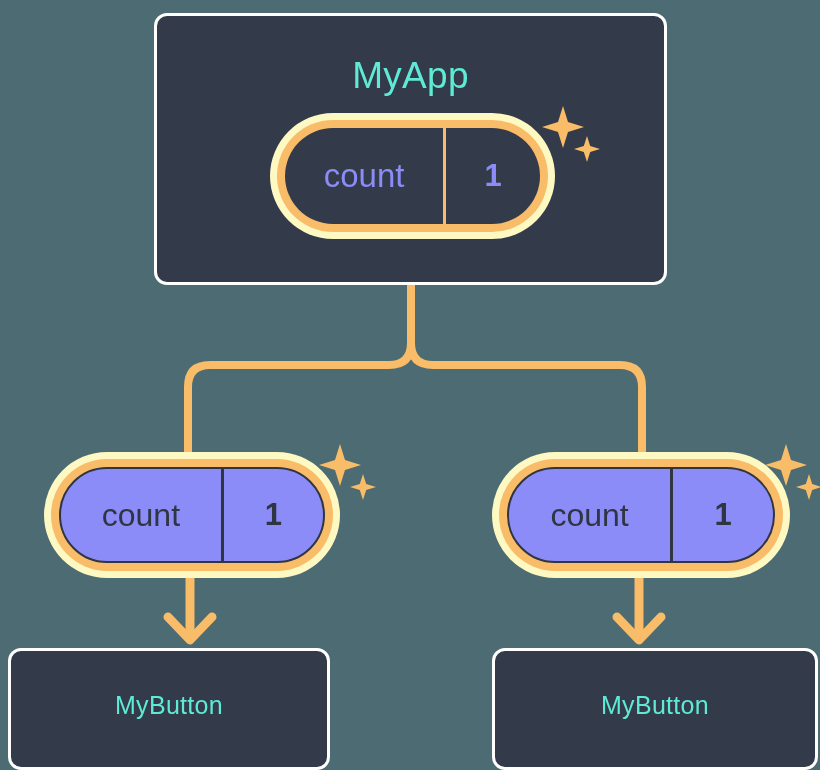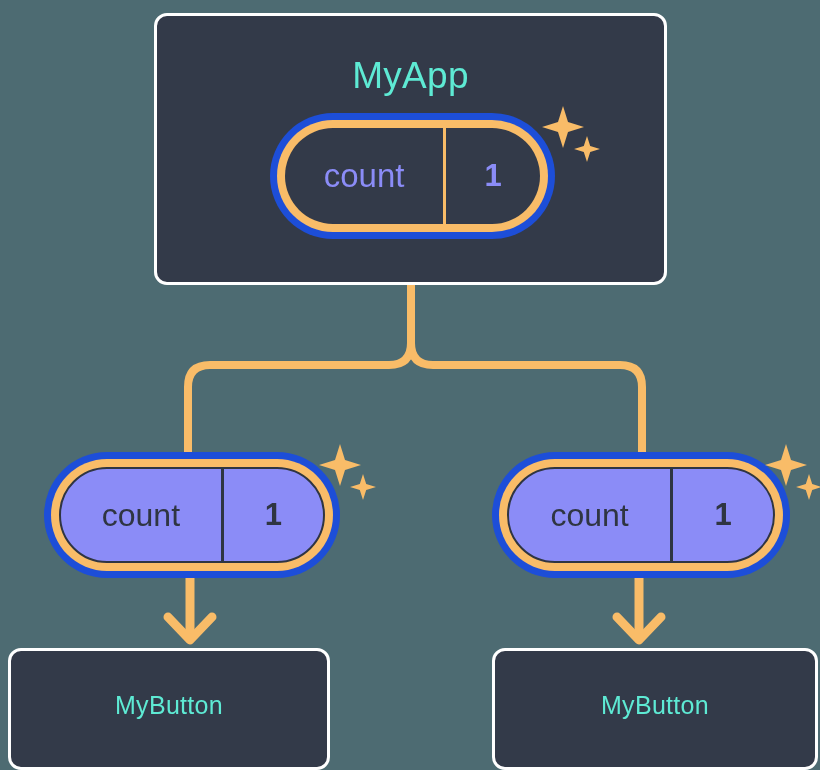--- a/index.html
+++ b/index.html
@@ -68,21 +68,21 @@
     top: 40px;
     font-size: 25px;
   }
 
   
   .pill {
     position: absolute;
     box-sizing: border-box;
     z-index: 3;
     border-radius: 999px;
-    background: #1d4ed8;            
+    background: #fef9c3;            
     padding: 7px;
     display: flex;
     text-align: right;
   }
   .pill-mid {
     flex: 1;
     box-sizing: border-box;
     border-radius: 999px;
     background: #f9bc68;            
     padding: 8px;

